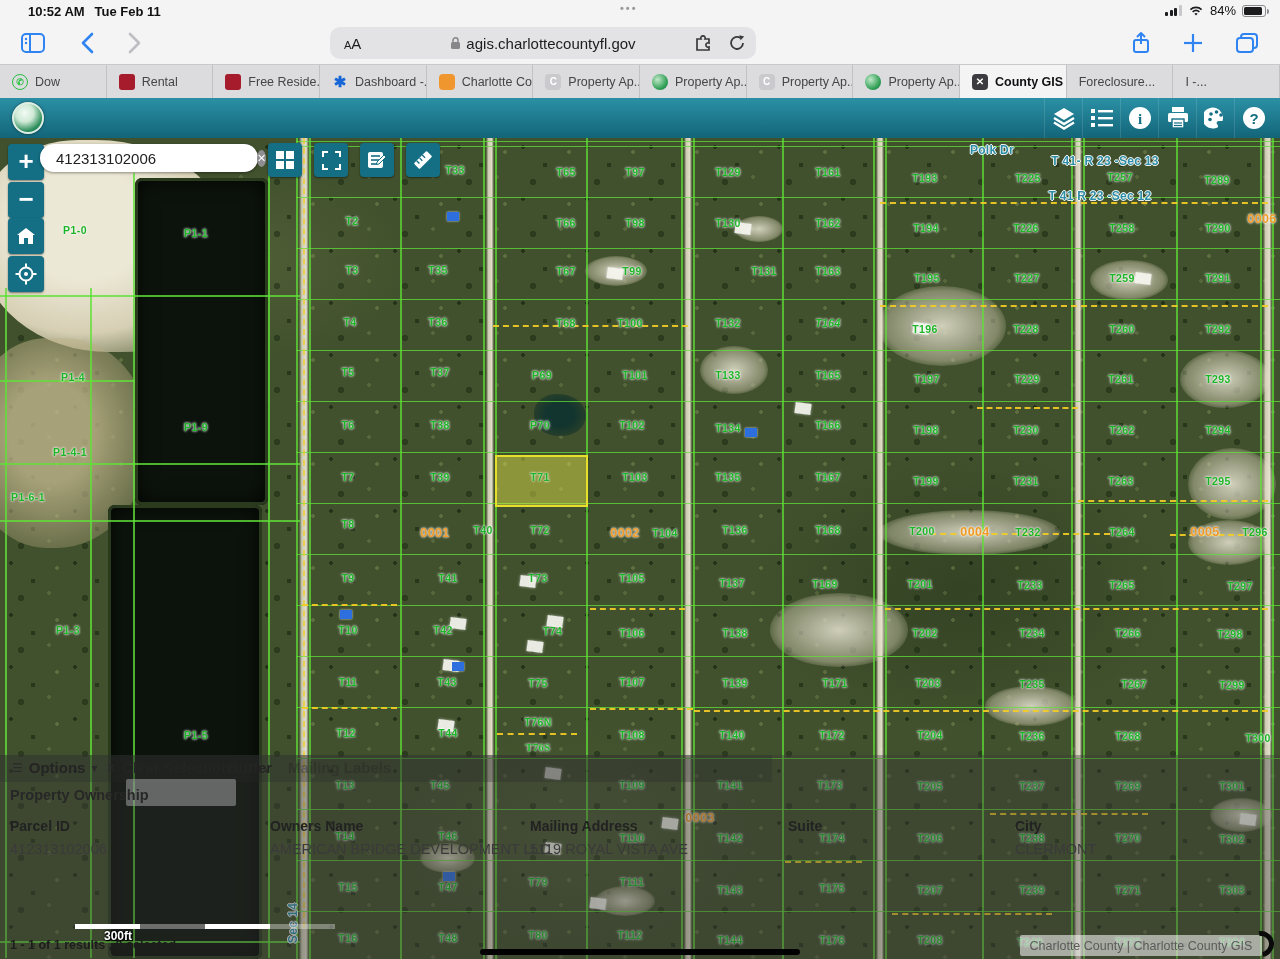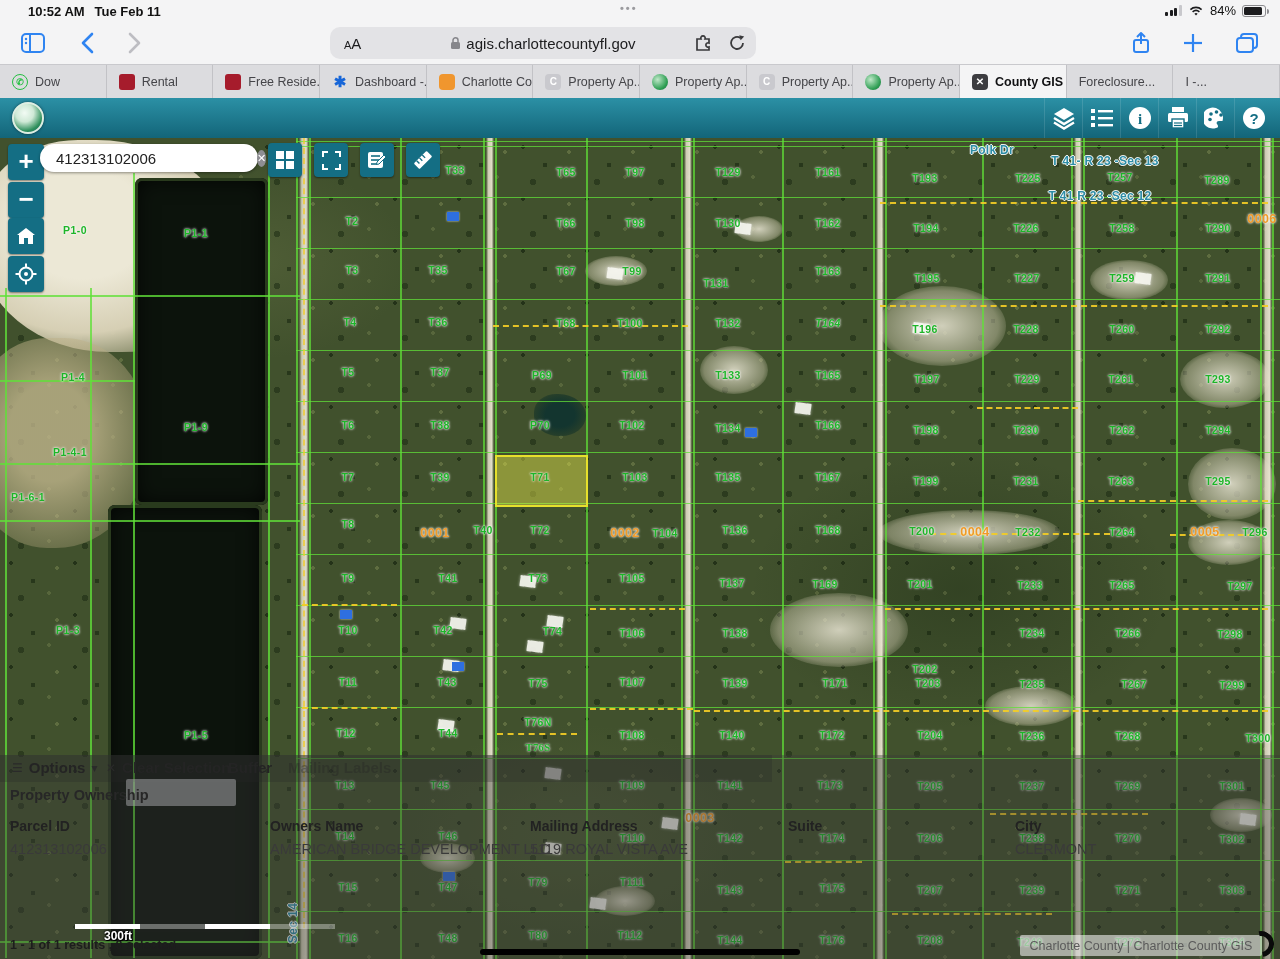--- a/index.html
+++ b/index.html
@@ -493,21 +493,21 @@
         <span class="mlbl" style="left: 632px; top: 440px;">T105</span>
         <span class="mlbl" style="left: 632px; top: 495px;">T106</span>
         <span class="mlbl" style="left: 632px; top: 544px;">T107</span>
         <span class="mlbl" style="left: 632px; top: 597px;">T108</span>
         <span class="mlbl" style="left: 632px; top: 647px;">T109</span>
         <span class="mlbl" style="left: 632px; top: 700px;">T110</span>
         <span class="mlbl" style="left: 632px; top: 744px;">T111</span>
         <span class="mlbl" style="left: 630px; top: 797px;">T112</span>
         <span class="mlbl" style="left: 728px; top: 34px;">T129</span>
         <span class="mlbl" style="left: 728px; top: 85px;">T130</span>
-        <span class="mlbl" style="left: 716px; top: 133px; margin-top: 12px;">T131</span>
+        <span class="mlbl" style="left: 764px; top: 133px;">T131</span>
         <span class="mlbl" style="left: 728px; top: 185px;">T132</span>
         <span class="mlbl" style="left: 728px; top: 237px;">T133</span>
         <span class="mlbl" style="left: 728px; top: 290px;">T134</span>
         <span class="mlbl" style="left: 728px; top: 339px;">T135</span>
         <span class="mlbl" style="left: 735px; top: 392px;">T136</span>
         <span class="mlbl" style="left: 732px; top: 445px;">T137</span>
         <span class="mlbl" style="left: 735px; top: 495px;">T138</span>
         <span class="mlbl" style="left: 735px; top: 545px;">T139</span>
         <span class="mlbl" style="left: 732px; top: 597px;">T140</span>
         <span class="mlbl" style="left: 730px; top: 647px;">T141</span>
@@ -531,21 +531,21 @@
         <span class="mlbl" style="left: 832px; top: 802px;">T176</span>
         <span class="mlbl" style="left: 925px; top: 40px;">T193</span>
         <span class="mlbl" style="left: 926px; top: 90px;">T194</span>
         <span class="mlbl" style="left: 927px; top: 140px;">T195</span>
         <span class="mlbl" style="left: 925px; top: 191px;">T196</span>
         <span class="mlbl" style="left: 927px; top: 241px;">T197</span>
         <span class="mlbl" style="left: 926px; top: 292px;">T198</span>
         <span class="mlbl" style="left: 926px; top: 343px;">T199</span>
         <span class="mlbl" style="left: 922px; top: 393px;">T200</span>
         <span class="mlbl" style="left: 920px; top: 446px;">T201</span>
-        <span class="mlbl" style="left: 925px; top: 495px; margin-top: 36px;">T202</span>
+        <span class="mlbl" style="left: 925px; top: 495px;">T202</span>
         <span class="mlbl" style="left: 928px; top: 545px;">T203</span>
         <span class="mlbl" style="left: 930px; top: 597px;">T204</span>
         <span class="mlbl" style="left: 930px; top: 648px;">T205</span>
         <span class="mlbl" style="left: 930px; top: 700px;">T206</span>
         <span class="mlbl" style="left: 930px; top: 752px;">T207</span>
         <span class="mlbl" style="left: 930px; top: 802px;">T208</span>
         <span class="mlbl" style="left: 1028px; top: 40px;">T225</span>
         <span class="mlbl" style="left: 1026px; top: 90px;">T226</span>
         <span class="mlbl" style="left: 1027px; top: 140px;">T227</span>
         <span class="mlbl" style="left: 1026px; top: 191px;">T228</span>

